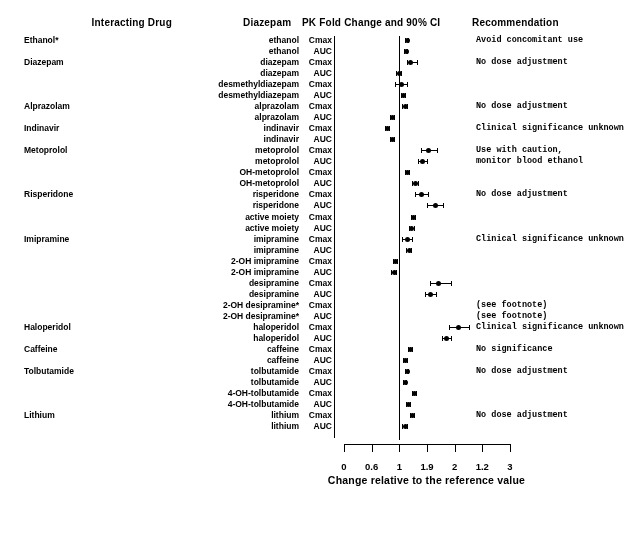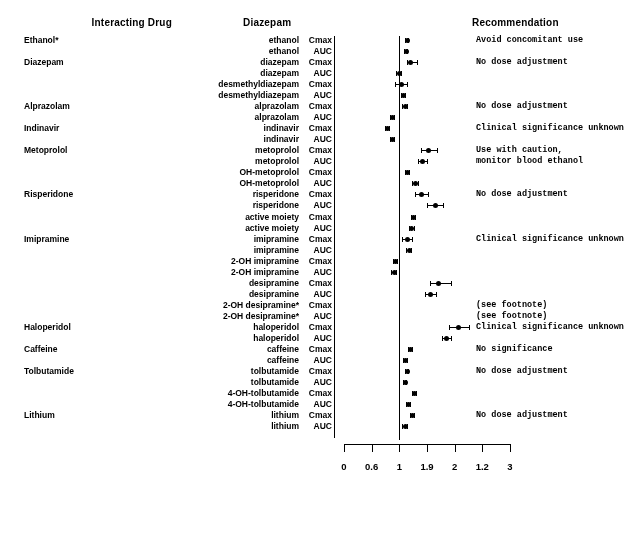--- a/index.html
+++ b/index.html
@@ -54,20 +54,21 @@
     position: absolute; left: 299px; top: 474px; width: 255px; text-align: center;
     font-size: 10.5px; font-weight: bold; letter-spacing: 0.2px; white-space: nowrap;
   }
 </style>
 </head>
 <body>
 
 <div class="canvas">
   <span class="hdr" id="hdr-drug">Interacting Drug</span>
   <span class="hdr" id="hdr-analyte">Diazepam</span>
+  <span class="hdr" id="hdr-pk">PK Fold Change and 90% CI</span>
   <span class="hdr" id="hdr-rec">Recommendation</span>
 
   <div class="vline" id="plot-border"></div>
   <div class="vline" id="ref-line"></div>
 
   <div id="rows">
       <div class="row" style="top: 35px;">
         <span class="drug">Ethanol*</span>
         <span class="analyte">ethanol</span>
         <span class="param">Cmax</span>
@@ -316,13 +317,14 @@
       <div class="tick-label" style="left: 384.3px;">1</div>
       <div class="tick" style="left: 427px;"></div>
       <div class="tick-label" style="left: 412px;">1.9</div>
       <div class="tick" style="left: 454.7px;"></div>
       <div class="tick-label" style="left: 439.7px;">2</div>
       <div class="tick" style="left: 482.3px;"></div>
       <div class="tick-label" style="left: 467.3px;">1.2</div>
       <div class="tick" style="left: 510px;"></div>
       <div class="tick-label" style="left: 495px;">3</div>
     </div>
+  <div id="axis-title">Change relative to the reference value</div>
 </div>
 
 </body></html>

